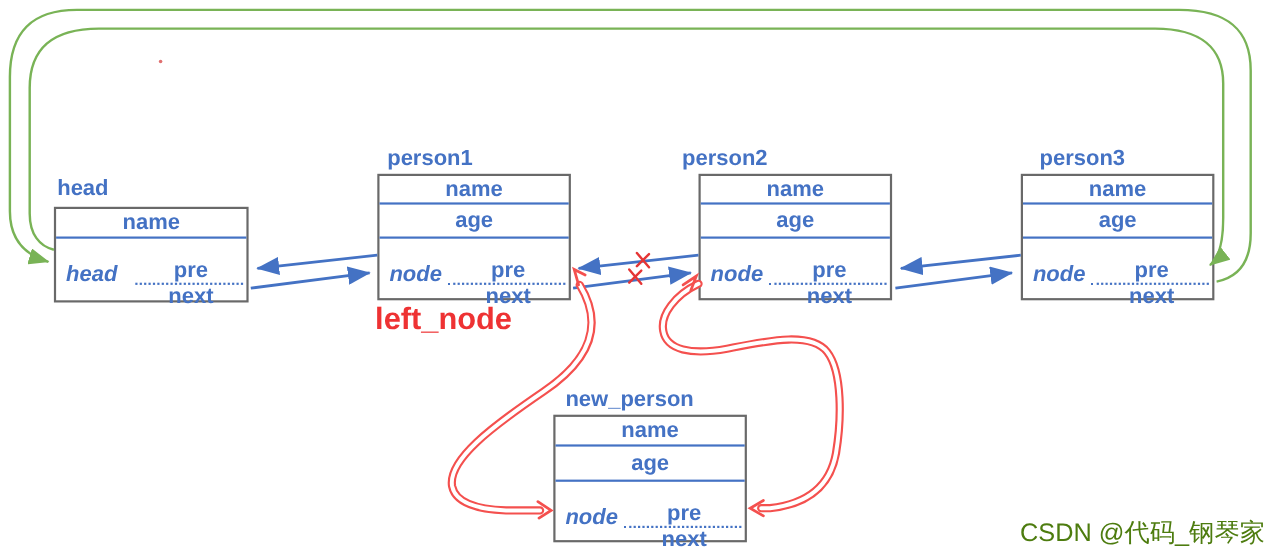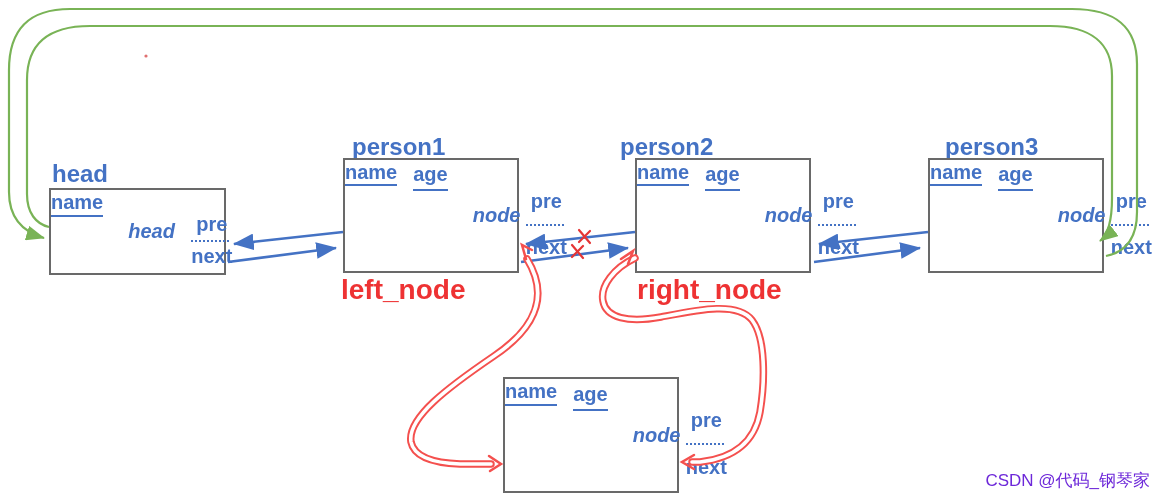--- a/index.html
+++ b/index.html
@@ -1,40 +1,41 @@
 <!DOCTYPE html>
 <html><head>
 <meta charset="utf-8">
 <style>
   html,body{margin:0;padding:0;background:#fff;}
   .canvas{position:relative;width:1157px;height:503px;background:#ffffff;
           font-family:"Liberation Sans",sans-serif;overflow:hidden;}
-  .box-title{position:absolute;color:#4472c4;font-size:24px;font-weight:600;white-space:nowrap;}
+  .box-title{position:absolute;color:#4472c4;font-size:20px;font-weight:600;white-space:nowrap;}
   .record{position:absolute;border:2px solid #696969;box-sizing:border-box;
-          display:flex;flex-direction:row;background:#fff;gap:16px;}
+          display:flex;flex-direction:column;background:#fff;}
   .rrow{border-bottom:2px solid #4472c4;color:#4472c4;font-size:20px;font-weight:600;
         display:flex;align-items:center;justify-content:center;box-sizing:border-box;flex:0 0 auto;}
   .rrow.last{border-bottom:none;flex:1 1 auto;justify-content:flex-start;}
   .ptr-label{display:flex;align-items:center;padding-left:9px;box-sizing:border-box;flex:0 0 auto;font-style:italic;}
   .pn{flex:1;position:relative;display:flex;flex-direction:column;align-self:stretch;margin-top:18px;}
   .pn .dash{position:absolute;left:0;right:3px;top:50%;margin-top:-1px;border-top:2px dotted #4472c4;}
   .pn .half{flex:1;display:flex;align-items:center;justify-content:center;}
   .red-label{position:absolute;color:#ee3233;font-size:28px;font-weight:600;white-space:nowrap;}
-  .watermark{position:absolute;right:7px;top:469px;color:#6d28d9;font-size:17px;white-space:nowrap;}
+  .watermark{position:absolute;right:7px;top:469px;color:#4d7c0f;font-size:23px;white-space:nowrap;}
   svg.overlay{position:absolute;left:0;top:0;z-index:5;pointer-events:none;}
 </style>
 </head>
 <body>
 
 <div class="canvas">
 
   <div class="box-title" style="left:52px;top:160px">head</div>
   <div class="box-title" style="left:352px;top:133px">person1</div>
   <div class="box-title" style="left:620px;top:133px">person2</div>
   <div class="box-title" style="left:945px;top:133px">person3</div>
+  <div class="box-title" style="left:514px;top:352px">new_person</div>
 
   <div class="record" style="left:49px;top:188px;width:177px;height:87px">
     <div class="rrow" style="height:27px">name</div>
     <div class="rrow last">
       <div class="ptr-label" style="width:72px">head</div>
       <div class="pn">
         <div class="half">pre</div>
         <div class="dash"></div>
         <div class="half">next</div>
       </div>
@@ -87,21 +88,20 @@
       <div class="ptr-label" style="width:62px">node</div>
       <div class="pn">
         <div class="half">pre</div>
         <div class="dash"></div>
         <div class="half">next</div>
       </div>
     </div>
   </div>
 
   <div class="red-label" style="left:341px;top:274px">left_node</div>
-  <div class="red-label" style="left:637px;top:274px">right_node</div>
 
   <div class="watermark">CSDN @代码_钢琴家</div>
 
   <svg class="overlay" width="1157" height="503" viewBox="0 0 1157 503">
     <defs>
       <marker id="mb" viewBox="0 0 10 8" refX="9.5" refY="4" markerWidth="8" markerHeight="6.4" orient="auto">
         <path d="M0,0 L10,4 L0,8 z" fill="#4472c4"></path>
       </marker>
       <marker id="mg" viewBox="0 0 10 8" refX="9.5" refY="4" markerWidth="8.5" markerHeight="6.8" orient="auto">
         <path d="M0,0 L10,4 L0,8 z" fill="#79b356"></path>

